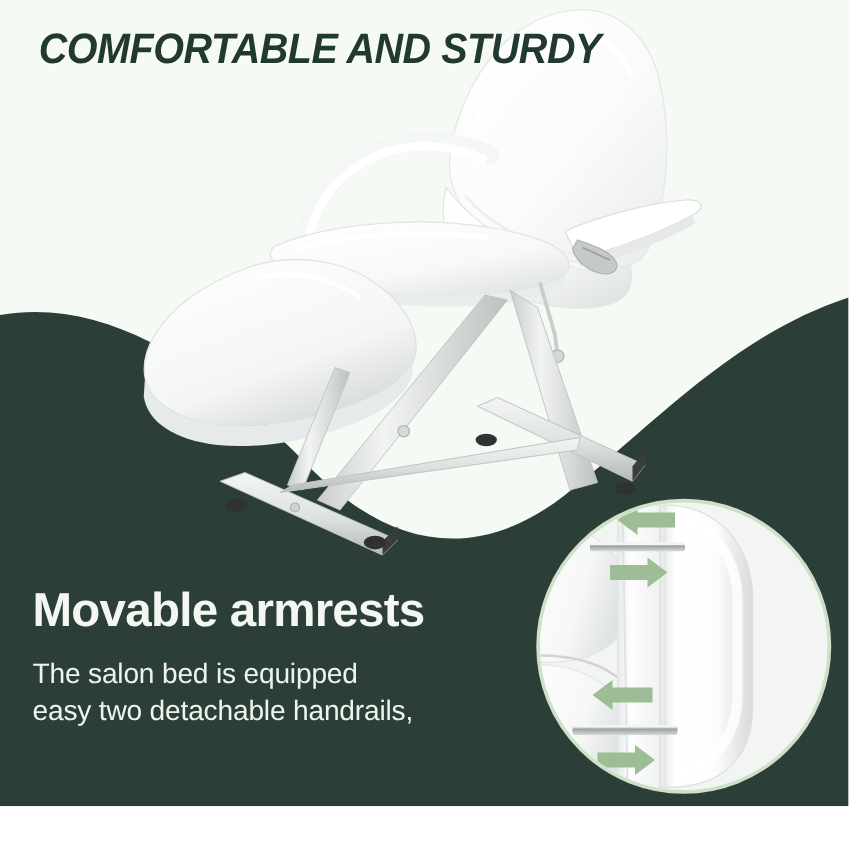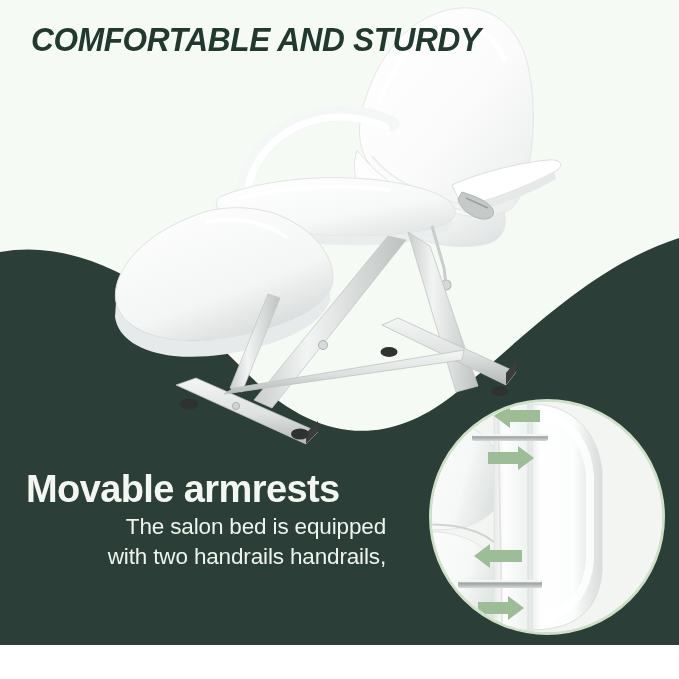--- a/index.html
+++ b/index.html
@@ -57,31 +57,31 @@
     left:26px;
     top:466px;
     width:360px;
   }
   .copy-title{
     font-size:38px;
     line-height:46px;
     font-weight:bold;
     color:#f4f7f1;
     letter-spacing:-0.6px;
-    margin:0 0 0 0;
+    margin:0 0 12px 0;
     white-space:nowrap;
   }
   .copy-body{
     font-size:22.5px;
     line-height:30px;
     color:#eef3ec;
     margin:0;
     letter-spacing:-0.15px;
   }
-  .copy-body .ln{display:block;white-space:nowrap;text-align:right;}
+  .copy-body .ln{display:block;white-space:nowrap;}
 
   
   .inset{
     position:absolute;
     left:429px; top:399px;
     width:236px; height:236px;
     border-radius:50%;
     border:3px solid #cfe0c8;
     background:#f2f4f1;
     overflow:hidden;
@@ -246,21 +246,21 @@
       <ellipse cx="500" cy="391" rx="8.5" ry="5" fill="#2f3231"></ellipse>
     </g>
   </svg>
 
   <div class="headline">COMFORTABLE AND STURDY</div>
 
   <div class="copy">
     <h2 class="copy-title">Movable armrests</h2>
     <p class="copy-body">
       <span class="ln">The salon bed is equipped</span>
-      <span class="ln">with two handrails handrails,</span>
+      <span class="ln">easy two detachable handrails,</span>
     </p>
   </div>
 
   <div class="inset">
     <svg width="230" height="230" viewBox="0 0 230 230">
       <defs>
         <linearGradient id="cuLeftPad" x1="0" y1="0" x2="1" y2="0.3">
           <stop offset="0%" stop-color="#ffffff"></stop>
           <stop offset="70%" stop-color="#f6f7f7"></stop>
           <stop offset="100%" stop-color="#dfe3e2"></stop>

